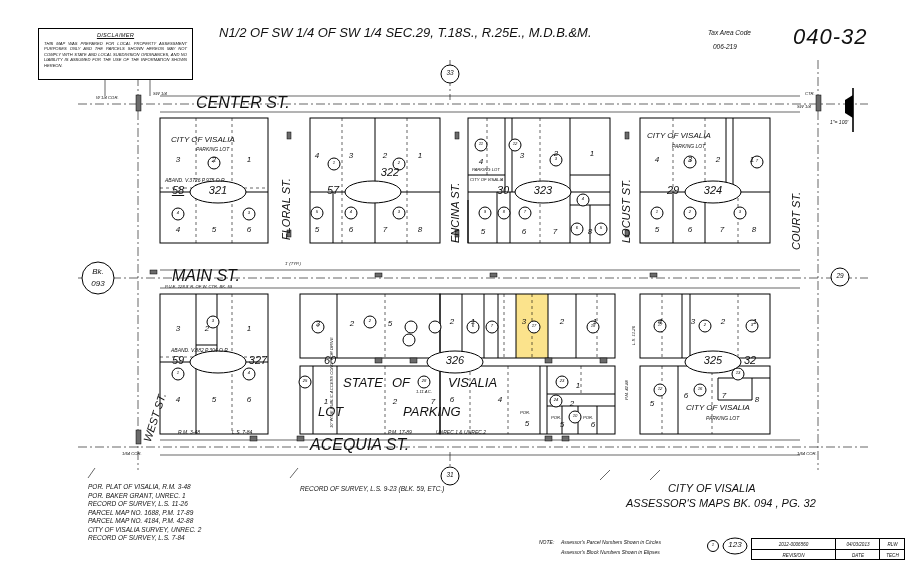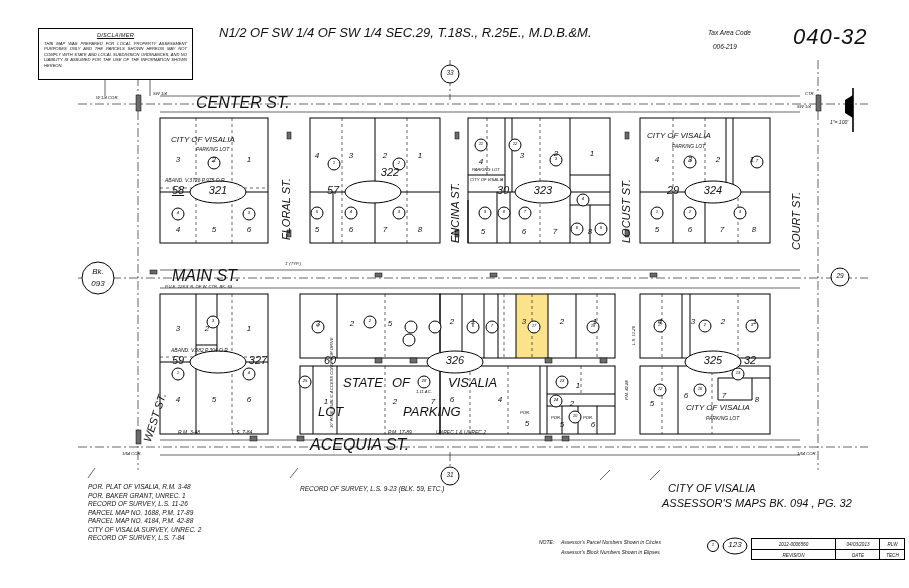--- a/index.html
+++ b/index.html
@@ -480,21 +480,21 @@
   <div class="txt sm" style="position:relative;left:0;top:0;margin-top:2px;">PARCEL MAP NO. 1688, P.M. 17-89</div>
   <div class="txt sm" style="position:relative;left:0;top:0;margin-top:2px;">PARCEL MAP NO. 4184, P.M. 42-88</div>
   <div class="txt sm" style="position:relative;left:0;top:0;margin-top:2px;">CITY OF VISALIA SURVEY,   UNREC. 2</div>
   <div class="txt sm" style="position:relative;left:0;top:0;margin-top:2px;">RECORD OF SURVEY, L.S. 7-84</div>
 </div>
 
 <div class="txt sm" style="left:300px;top:486px;">RECORD OF SURVEY, L.S. 9-23 (BLK. 59, ETC.)</div>
 
 <div style="position:absolute;left:606px;top:483px;">
   <div class="txt lg" style="position:relative;left:62px;">CITY OF VISALIA</div>
-  <div class="txt lg" style="position:relative;left:20px;margin-top:4px;margin-left:36px;">ASSESSOR'S MAPS BK. 094 , PG. 32</div>
+  <div class="txt lg" style="position:relative;left:20px;margin-top:4px;">ASSESSOR'S MAPS BK. 094 , PG. 32</div>
 </div>
 
 <div class="txt xs" style="left:539px;top:540px;">NOTE:</div>
 <div class="txt xs" style="left:561px;top:540px;">Assessor's Parcel Numbers Shown in Circles</div>
 <div class="txt xs" style="left:561px;top:550px;">Assessor's Block Numbers Shown in Elipses</div>
 <div class="txt tiny ctr" style="left:713px;top:543px;">1</div>
 <div class="txt md ctr" style="left:735px;top:541px;">123</div>
 
 <div class="revtable">
   <div class="c v1">2012-0006560</div>

